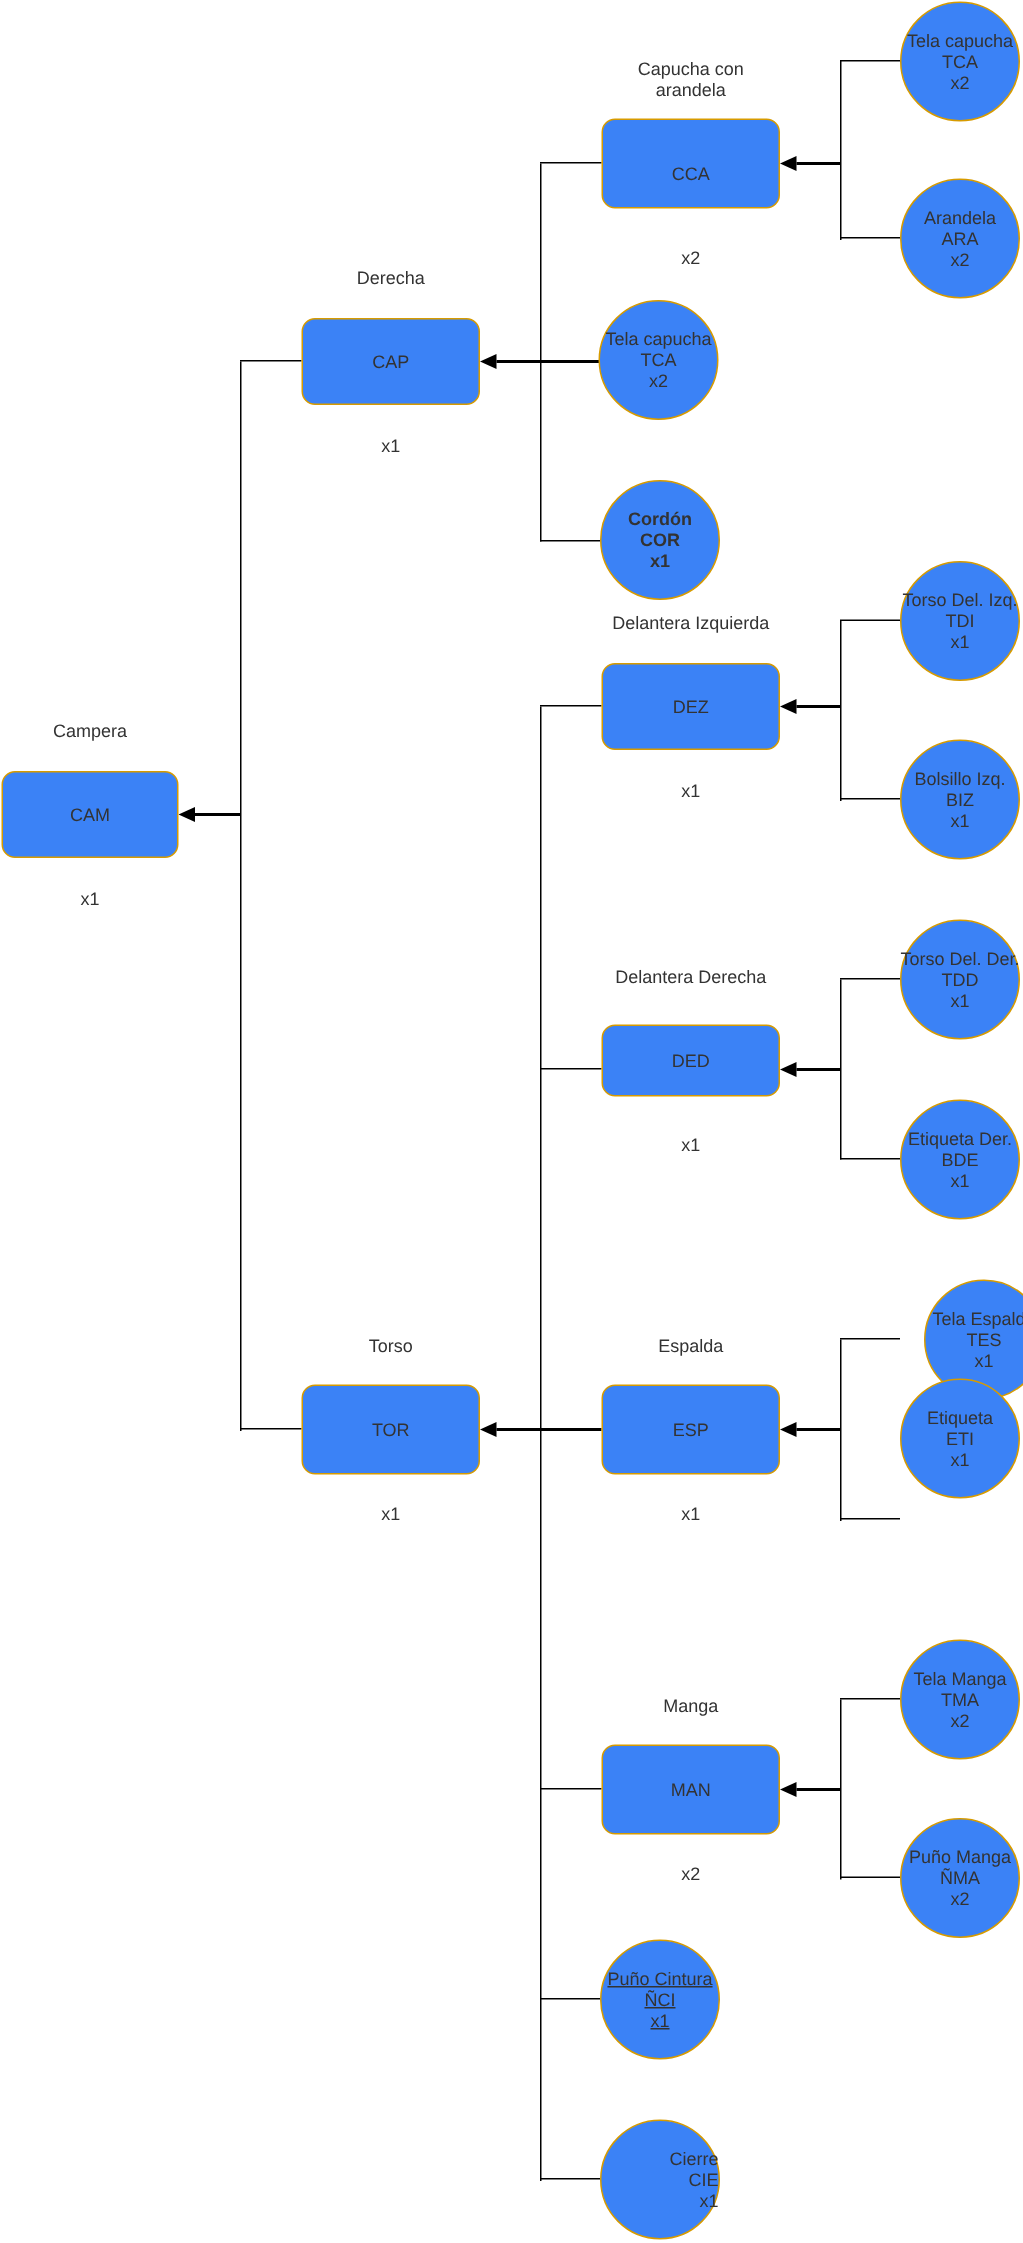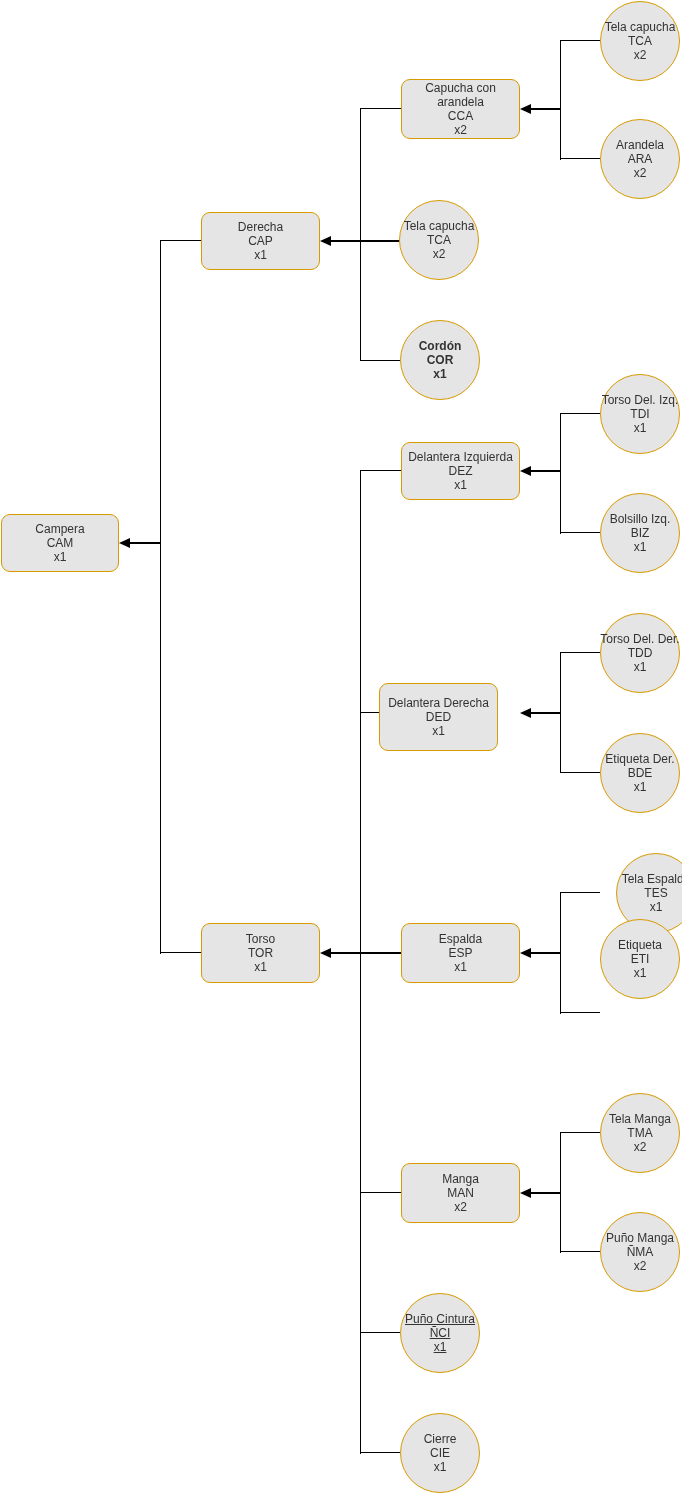--- a/index.html
+++ b/index.html
@@ -3,25 +3,25 @@
 <meta charset="utf-8">
 <style>
   html,body{margin:0;padding:0;background:#ffffff;}
   #canvas{
     position:relative;width:682px;height:1495px;background:#ffffff;
     font-family:"Liberation Sans", sans-serif;font-size:12px;color:#333333;
     overflow:hidden;
   }
   .node{
     position:absolute;box-sizing:border-box;
-    background:#e5e5e5;border:1px solid #D79B00;
+    background:#3b82f6;border:1px solid #D79B00;
     display:flex;flex-direction:column;align-items:center;justify-content:center;
     text-align:center;line-height:14px;
   }
-  .box{border-radius:9px;}
+  .box{border-radius:9px;gap:42px;}
   .circle{border-radius:50%;width:80px;height:80px;}
   .circle .nlabel{white-space:nowrap;}
   .box .nlabel{max-width:112px;}
   .hl{position:absolute;height:1px;background:#000000;}
   .vl{position:absolute;width:1px;background:#000000;}
   .shaft{position:absolute;height:2px;background:#000000;}
   .ah{
     position:absolute;width:0;height:0;
     border-top:5px solid transparent;border-bottom:5px solid transparent;
     border-right:11px solid #000000;
@@ -106,21 +106,21 @@
     <div class="ncode">CCA</div>
     <div class="nqty">x2</div>
   </div>
 
   <div class="node box" style="left:401px;top:442px;width:119px;height:58px;">
     <div class="nlabel">Delantera Izquierda</div>
     <div class="ncode">DEZ</div>
     <div class="nqty">x1</div>
   </div>
 
-  <div class="node box" style="left:379px;top:683px;width:119px;height:68px;text-align:center;">
+  <div class="node box" style="left:401px;top:683px;width:119px;height:48px;text-align:center;">
     <div class="nlabel">Delantera Derecha</div>
     <div class="ncode">DED</div>
     <div class="nqty">x1</div>
   </div>
 
   <div class="node box" style="left:401px;top:923px;width:119px;height:60px;">
     <div class="nlabel">Espalda</div>
     <div class="ncode">ESP</div>
     <div class="nqty">x1</div>
   </div>
@@ -202,19 +202,19 @@
     <div class="ncode">ÑMA</div>
     <div class="nqty">x2</div>
   </div>
 
   <div class="node circle" style="left:400px;top:1293px;text-decoration:underline;">
     <div class="nlabel">Puño Cintura</div>
     <div class="ncode">ÑCI</div>
     <div class="nqty">x1</div>
   </div>
 
-  <div class="node circle" style="left:400px;top:1413px;">
+  <div class="node circle" style="left:400px;top:1413px;align-items:flex-end;">
     <div class="nlabel">Cierre</div>
     <div class="ncode">CIE</div>
     <div class="nqty">x1</div>
   </div>
 
 </div>
 
 </body></html>

